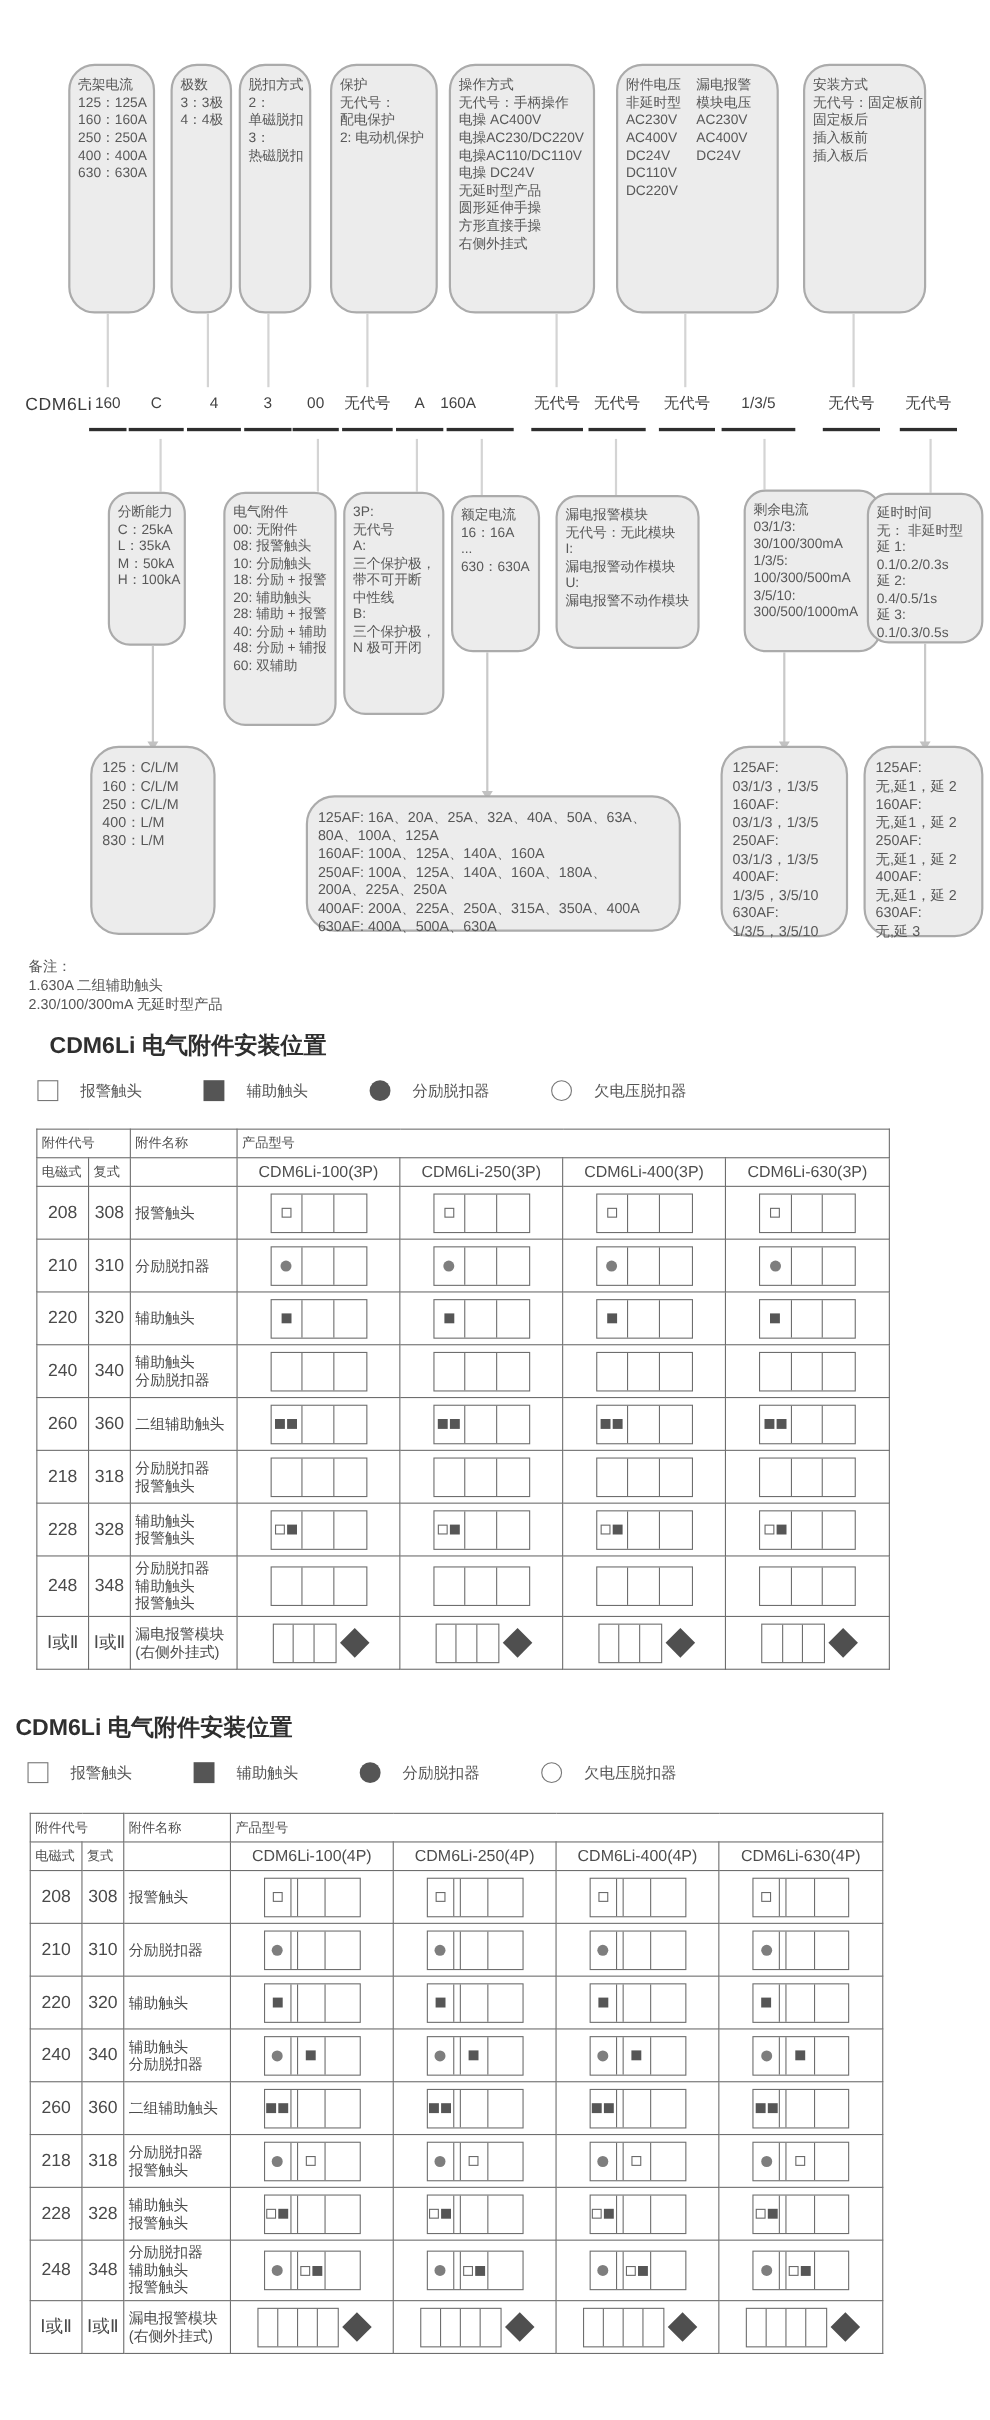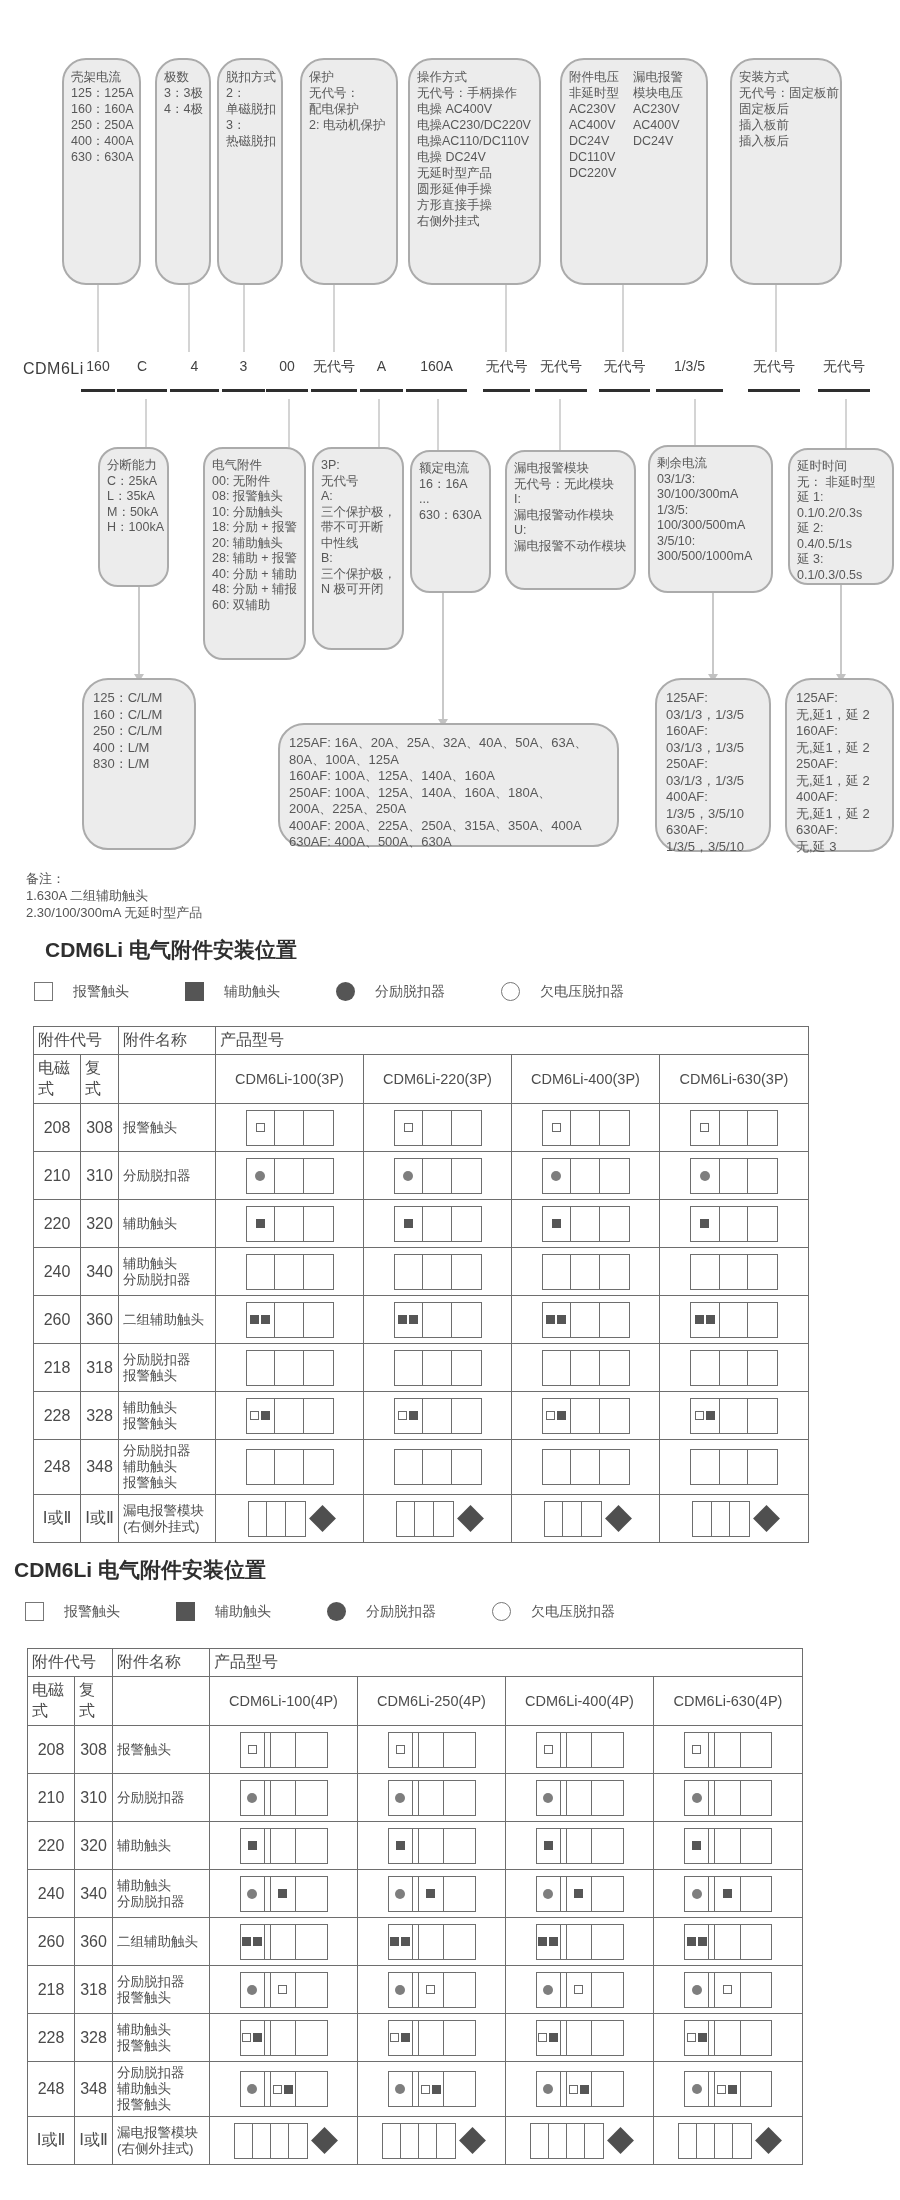--- a/index.html
+++ b/index.html
@@ -18,21 +18,21 @@
   .legend{position:absolute;display:flex;align-items:center;column-gap:56px;font-size:14px;color:#555;}
   .legend .item{display:flex;align-items:center;gap:20px;}
   .lg{display:inline-block;box-sizing:border-box;}
   .lg.sq-open{width:19px;height:19px;border:1.5px solid #777;background:#fff;}
   .lg.sq-fill{width:19px;height:19px;background:#555;}
   .lg.circle-fill{width:19px;height:19px;border-radius:50%;background:#555;}
   .lg.circle-open{width:19px;height:19px;border-radius:50%;border:1.5px solid #777;background:#fff;}
   table.acc{position:absolute;border-collapse:collapse;table-layout:fixed;background:#fff;font-size:14px;color:#4d4d4d;}
   table.acc th,table.acc td{border:1px solid #6e6e6e;padding:3px 4px;box-sizing:border-box;font-weight:normal;}
   table.acc{border:1.5px solid #5f5f5f;}
-  th.hl{text-align:left;font-size:16px;padding-left:6px;}
+  th.hl{text-align:left;font-size:12px;padding-left:6px;}
   th.prod{text-align:center;font-size:14.5px;height:26px;}
   td.code{text-align:center;font-size:16px;color:#4a4a4a;}
   td.namec{text-align:left;font-size:13.5px;line-height:16px;padding-left:7px;}
   td.slotcell{text-align:center;}
   .slotwrap{display:flex;align-items:center;justify-content:center;gap:7px;}
   .slotbox{display:flex;border:1.5px solid #6e6e6e;height:36px;background:#fff;box-sizing:border-box;}
   .slot{border-right:1px solid #6e6e6e;display:flex;align-items:center;justify-content:center;gap:2px;box-sizing:border-box;}
   .slot:last-child{border-right:none;}
   .sym{display:inline-block;box-sizing:border-box;flex:none;}
   .sym.sq-open{width:9px;height:9px;border:1.5px solid #6a6a6a;background:#fff;}
@@ -122,21 +122,21 @@
     <div class="seg" style="left: 170px; width: 49px;">4</div>
     <div class="segbar" style="left: 170px; width: 49px;"></div>
     <div class="seg" style="left: 222px; width: 43px;">3</div>
     <div class="segbar" style="left: 222px; width: 43px;"></div>
     <div class="seg" style="left: 266px; width: 42px;">00</div>
     <div class="segbar" style="left: 266px; width: 42px;"></div>
     <div class="seg" style="left: 311px; width: 46px;">无代号</div>
     <div class="segbar" style="left: 311px; width: 46px;"></div>
     <div class="seg" style="left: 360px; width: 43px;">A</div>
     <div class="segbar" style="left: 360px; width: 43px;"></div>
-    <div class="seg" style="left: 406px; width: 61px;">160A</div>
+    <div class="seg" style="left: 386px; width: 61px;">160A</div>
     <div class="segbar" style="left: 406px; width: 61px;"></div>
     <div class="seg" style="left: 483px; width: 47px;">无代号</div>
     <div class="segbar" style="left: 483px; width: 47px;"></div>
     <div class="seg" style="left: 535px; width: 52px;">无代号</div>
     <div class="segbar" style="left: 535px; width: 52px;"></div>
     <div class="seg" style="left: 599px; width: 51px;">无代号</div>
     <div class="segbar" style="left: 599px; width: 51px;"></div>
     <div class="seg" style="left: 656px; width: 67px;">1/3/5</div>
     <div class="segbar" style="left: 656px; width: 67px;"></div>
     <div class="seg" style="left: 748px; width: 52px;">无代号</div>
@@ -186,21 +186,21 @@
     <div class="vline" style="left: 559px; top: 399px; height: 51px;"></div>
     <div class="callout" style="left: 505px; top: 450px; width: 131px; height: 140px; border-radius: 20px; line-height: 15.5px;">
       <div class="ln">漏电报警模块</div>
       <div class="ln">无代号：无此模块</div>
       <div class="ln">I:</div>
       <div class="ln">漏电报警动作模块</div>
       <div class="ln">U:</div>
       <div class="ln">漏电报警不动作模块</div>
     </div>
     <div class="vline" style="left: 694px; top: 399px; height: 46px;"></div>
-    <div class="callout" style="left: 648px; top: 445px; width: 125px; height: 148px; border-radius: 20px; line-height: 15.5px;">
+    <div class="callout" style="left: 676px; top: 445px; width: 125px; height: 148px; border-radius: 20px; line-height: 15.5px;">
       <div class="ln">剩余电流</div>
       <div class="ln">03/1/3:</div>
       <div class="ln">30/100/300mA</div>
       <div class="ln">1/3/5:</div>
       <div class="ln">100/300/500mA</div>
       <div class="ln">3/5/10:</div>
       <div class="ln">300/500/1000mA</div>
     </div>
     <div class="vline" style="left: 845px; top: 399px; height: 49px;"></div>
     <div class="callout" style="left: 788px; top: 448px; width: 106px; height: 137px; border-radius: 20px; line-height: 15.5px;">
@@ -305,21 +305,21 @@
         <tr>
           <th class="hl" colspan="2" style="height: 26px;">附件代号</th>
           <th class="hl">附件名称</th>
           <th class="hl" colspan="4">产品型号</th>
         </tr>
         <tr>
           <th class="hl" style="height: 26px;">电磁式</th>
           <th class="hl">复式</th>
           <th class="hl"></th>
           <th class="prod">CDM6Li-100(3P)</th>
-          <th class="prod">CDM6Li-220(3P)</th>
+          <th class="prod">CDM6Li-250(3P)</th>
           <th class="prod">CDM6Li-400(3P)</th>
           <th class="prod">CDM6Li-630(3P)</th>
         </tr>
       </thead>
       <tbody>
         <tr>
           <td class="code" style="height: 48px;">208</td>
           <td class="code">308</td>
           <td class="namec">
             <div>报警触头</div>

